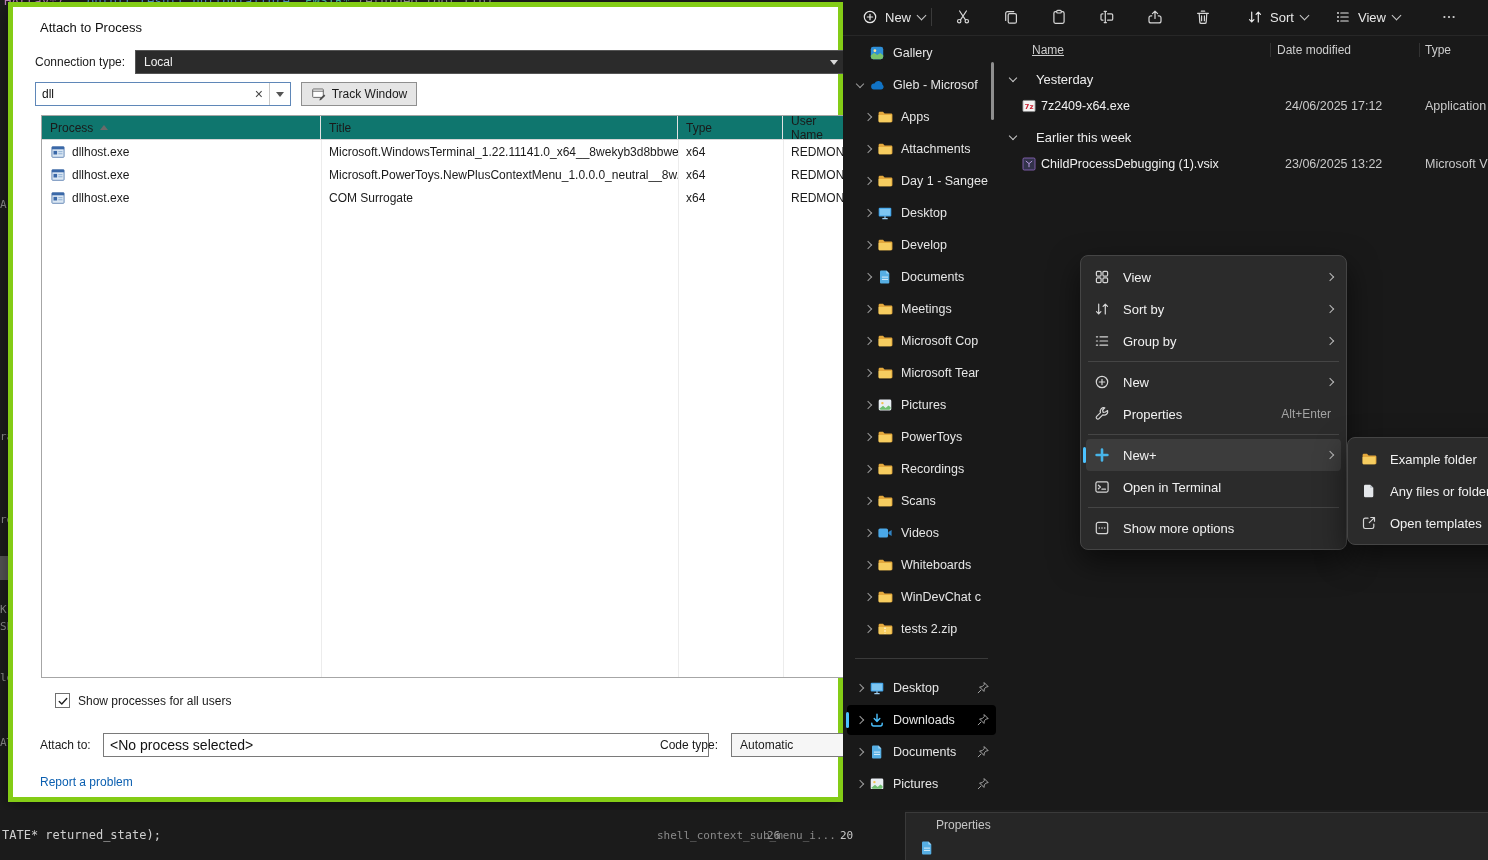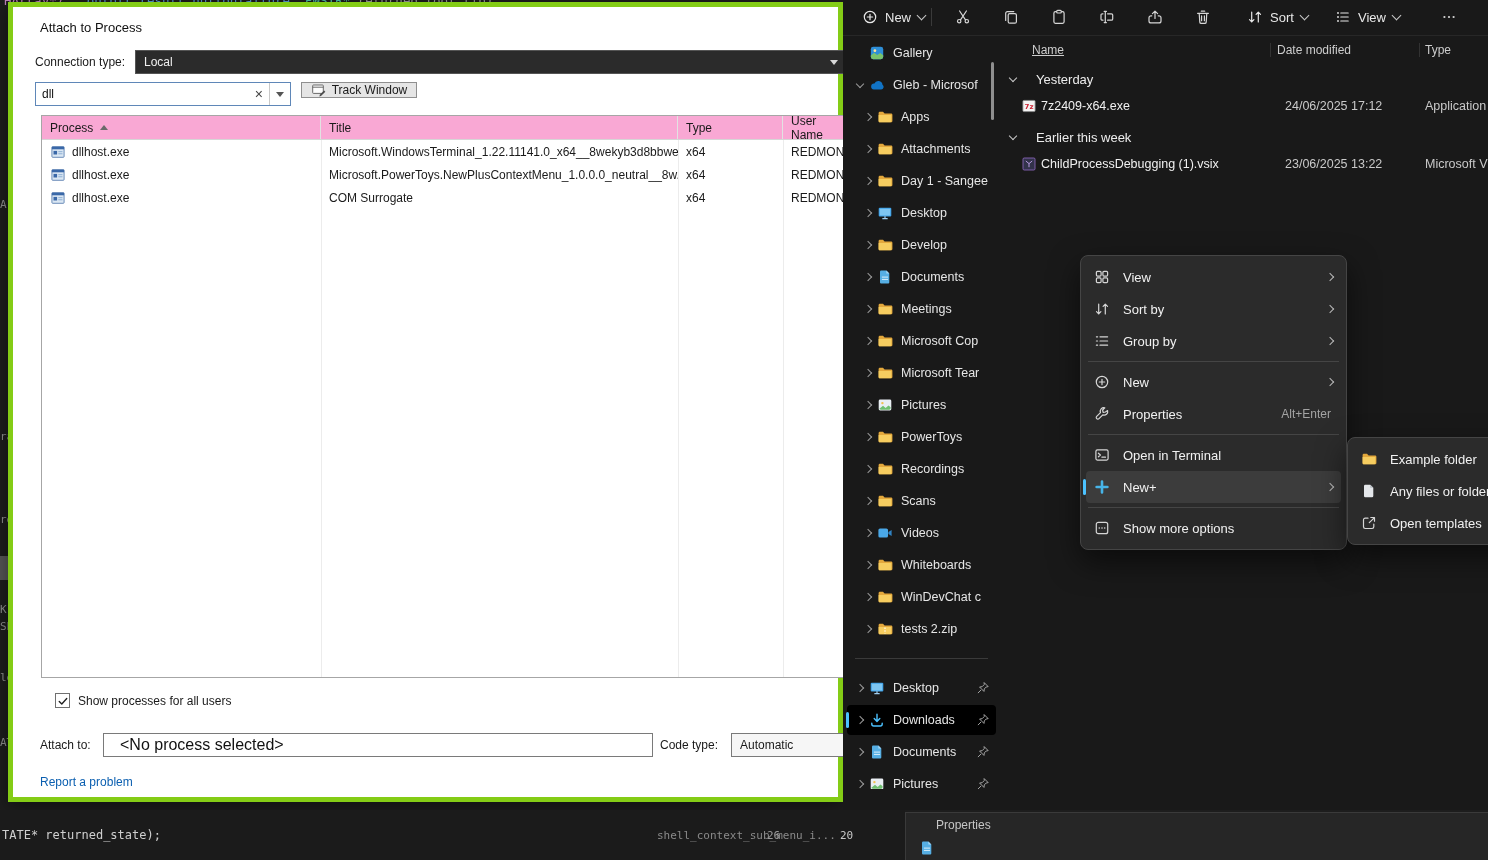--- a/index.html
+++ b/index.html
@@ -29,43 +29,43 @@
               justify-content:space-between;padding:0 8px;font-size:12px;box-sizing:border-box;}
   .tri-dn{width:0;height:0;border-left:4px solid transparent;border-right:4px solid transparent;
           border-top:5px solid #d9d9d9;}
   .filter-box{position:absolute;left:22px;top:75px;width:256px;height:24px;border:1px solid #5f87b8;
               background:#fff;display:flex;align-items:center;box-sizing:border-box;}
   .filter-input{flex:1;min-width:0;border:none;outline:none;background:transparent;
                 font-size:12px;padding:0 6px;font-family:inherit;color:#111;}
   .clear-x{color:#444;font-size:14px;padding:0 6px;line-height:1;}
   .filter-dd{width:20px;align-self:stretch;border-left:1px solid #c9c9c9;display:flex;
              align-items:center;justify-content:center;}
-  .track-btn{position:absolute;left:288px;top:75px;width:116px;height:16px;display:flex;
+  .track-btn{position:absolute;left:288px;top:75px;width:116px;height:24px;display:flex;
              align-items:center;justify-content:center;gap:5px;background:#e5e5e5;
              border:1px solid #8f8f8f;font-size:12px;font-family:inherit;color:#1a1a1a;}
   .ptable{position:absolute;left:28px;top:108px;width:807px;height:561px;border:1px solid #a6a6a6;
           border-right:none;overflow:hidden;background:#fff;}
-  .pt-head{display:flex;height:23px;border-bottom:1px solid #d6d6d6;background:#f9a8d4;
+  .pt-head{display:flex;height:23px;border-bottom:1px solid #d6d6d6;background:#0f766e;
            position:relative;z-index:2;}
   .pt-col{box-sizing:border-box;display:flex;align-items:center;padding:0 8px;
           border-right:1px solid #e2e2e2;font-size:12px;color:#1a1a1a;}
   .tri-up{width:0;height:0;border-left:4px solid transparent;border-right:4px solid transparent;
           border-bottom:5px solid #6a6a6a;margin-left:7px;}
   .pt-row{display:flex;height:23px;align-items:center;font-size:12px;color:#1a1a1a;
           position:relative;z-index:1;}
   .pt-cell{box-sizing:border-box;padding:0 8px;white-space:nowrap;overflow:hidden;
            display:flex;align-items:center;gap:6px;}
   .vline{position:absolute;top:0;bottom:0;width:1px;background:#ececec;z-index:0;}
   .chk-row{position:absolute;left:42px;top:686px;display:flex;align-items:center;gap:8px;
            font-size:12px;}
   .chkbox{width:15px;height:15px;border:1px solid #707070;background:#fff;display:inline-flex;
           align-items:center;justify-content:center;box-sizing:border-box;}
   .chkbox .ic{width:12px;height:12px;}
-  .attach-input{position:absolute;left:90px;top:726px;width:550px;height:24px;border:1px solid #7a7a7a;
-                font-size:16px;padding:0 16px;box-sizing:border-box;font-family:inherit;color:#111;}
+  .attach-input{position:absolute;left:90px;top:726px;width:606px;height:24px;border:1px solid #7a7a7a;
+                font-size:14px;padding:0 6px;box-sizing:border-box;font-family:inherit;color:#111;}
   .codetype-combo{position:absolute;left:718px;top:726px;width:117px;height:24px;border:1px solid #7a7a7a;
                   background:#f6f6f6;display:flex;align-items:center;padding:0 8px;font-size:12px;
                   box-sizing:border-box;}
   .report-link{position:absolute;left:27px;top:768px;color:#0b5fb0;font-size:12px;text-decoration:none;}
 
   
   #explorer{position:absolute;left:843px;top:0;width:645px;height:810px;background:#191919;z-index:2;}
   .toolbar{position:relative;height:35px;border-bottom:1px solid #272727;}
   .tbtn{position:absolute;top:2px;height:30px;display:flex;align-items:center;gap:7px;color:#e8e8e8;
         font-size:13px;padding:0 9px;border-radius:4px;}
@@ -843,41 +843,41 @@
           <g stroke="currentColor" fill="none" stroke-width="1.2" stroke-linecap="round" stroke-linejoin="round">
             <path d="M13.6 4.6a3.6 3.6 0 0 1-4.8 4.3L5 12.7a1.6 1.6 0 1 1-2.3-2.3L6.5 6.6a3.6 3.6 0 0 1 4.3-4.8L8.6 4l.5 2.3L11.4 6z"></path>
           </g>
         </svg>
       </span>
     <span class="mi-lbl">Properties</span>
     <span class="mi-short">Alt+Enter</span>
 
   </div>
     <div class="msep"></div>
+    <div class="mi hl">
+    <span class="ic">
+        <svg viewBox="0 0 16 16">
+          <path d="M8 2.6v10.8M2.6 8h10.8" stroke="#47b4e8" stroke-width="2.6" stroke-linecap="round" fill="none"></path>
+        </svg>
+      </span>
+    <span class="mi-lbl">New+</span>
+
+    <span class="c-r"></span>
+  </div>
     <div class="mi">
     <span class="ic">
         <svg viewBox="0 0 16 16">
           <g stroke="currentColor" fill="none" stroke-width="1.2" stroke-linecap="round" stroke-linejoin="round">
             <rect x="1.9" y="2.9" width="12.2" height="10.2" rx="1.5"></rect>
             <path d="M4.4 6.2l2 1.8-2 1.8M7.9 10.2h3.6"></path>
           </g>
         </svg>
       </span>
     <span class="mi-lbl">Open in Terminal</span>
 
-  </div>
-    <div class="mi hl">
-    <span class="ic">
-        <svg viewBox="0 0 16 16">
-          <path d="M8 2.6v10.8M2.6 8h10.8" stroke="#47b4e8" stroke-width="2.6" stroke-linecap="round" fill="none"></path>
-        </svg>
-      </span>
-    <span class="mi-lbl">New+</span>
-
-    <span class="c-r"></span>
   </div>
     <div class="msep"></div>
     <div class="mi">
     <span class="ic">
         <svg viewBox="0 0 16 16">
           <g stroke="currentColor" fill="none" stroke-width="1.2" stroke-linecap="round" stroke-linejoin="round">
             <rect x="2.3" y="2.3" width="11.4" height="11.4" rx="2"></rect>
           </g>
           <circle cx="5.3" cy="8" r="0.8" fill="currentColor"></circle>
           <circle cx="8" cy="8" r="0.8" fill="currentColor"></circle>

